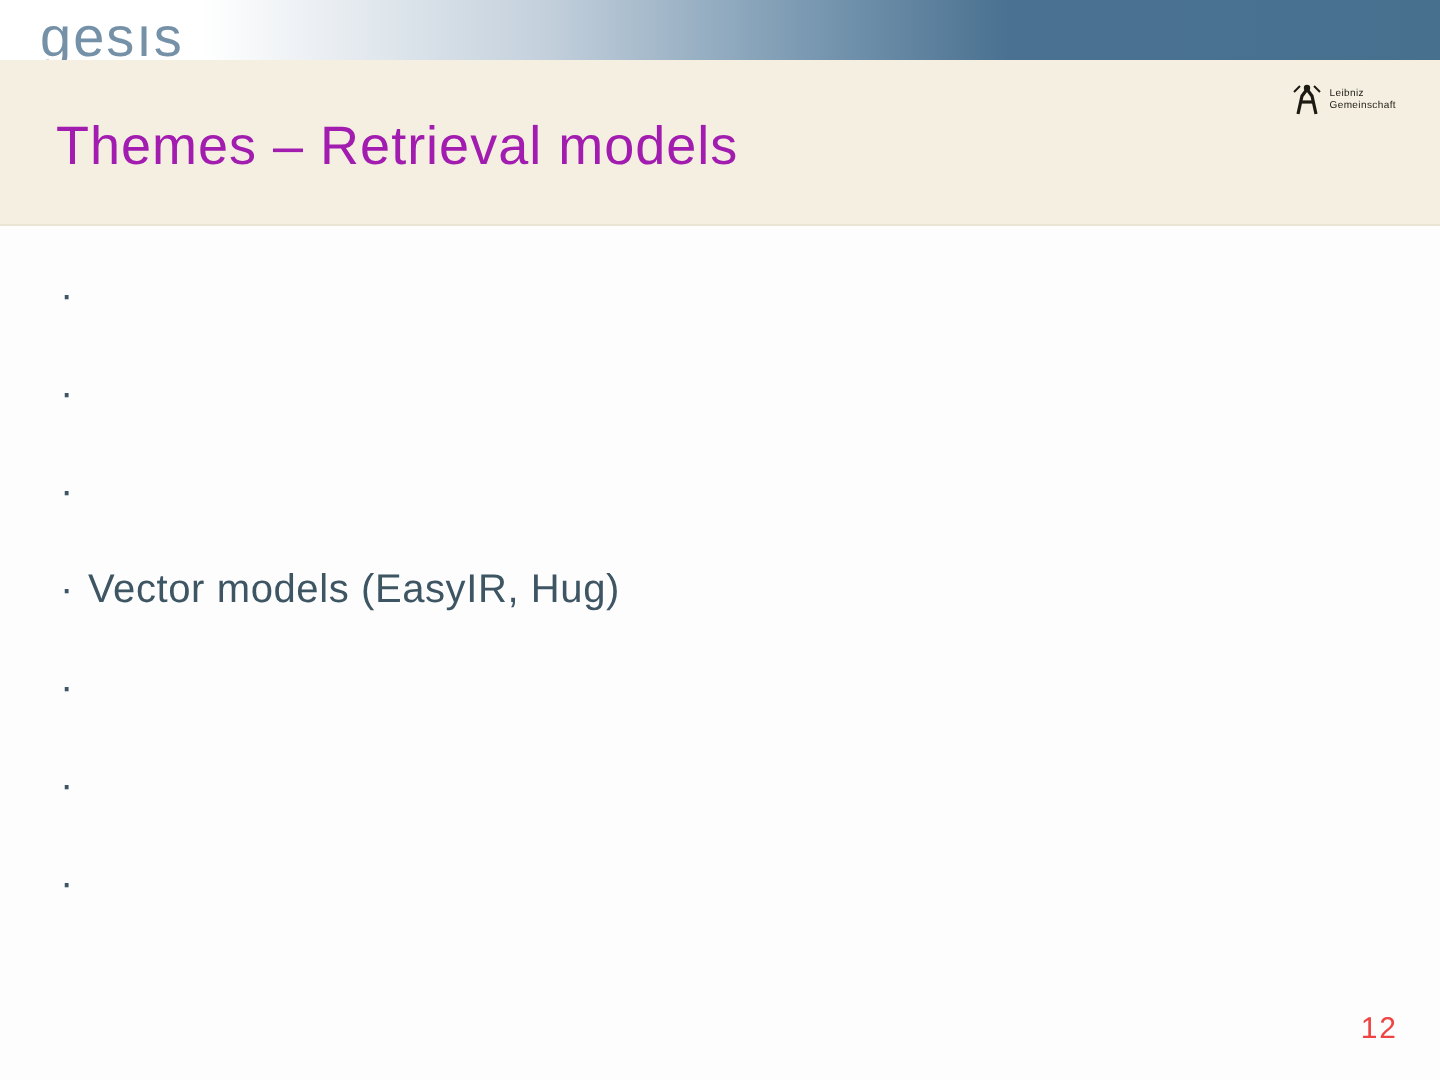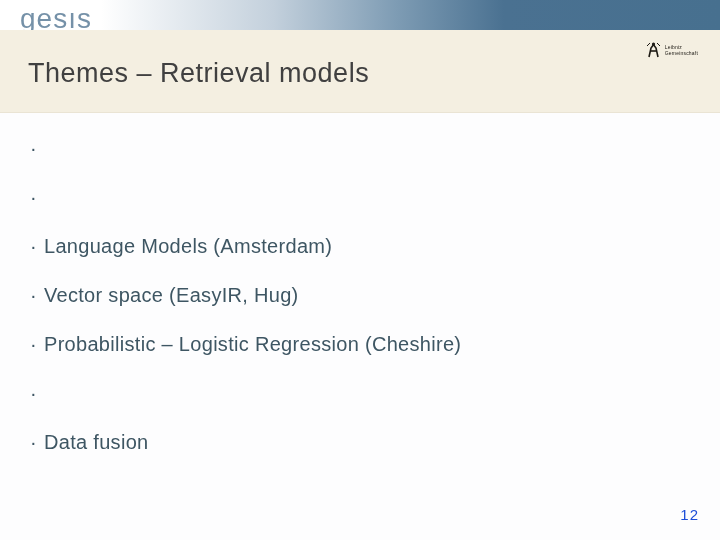--- a/index.html
+++ b/index.html
@@ -46,21 +46,21 @@
     left: 0; top: 30px;
     width: 720px; height: 83px;
     background: #f4efe1;
     border-bottom: 1px solid #eae4d4;
   }
   .slide-title {
     position: absolute;
     left: 28px; top: 58px;
     font-size: 27px;
     letter-spacing: 0.5px;
-    color: #404040;
+    color: #a21caf;
     font-weight: 400;
   }
   
   .partner-logo {
     position: absolute;
     top: 42px; right: 22px;
     display: flex;
     align-items: center;
     gap: 4px;
   }
@@ -92,21 +92,21 @@
     width: 14px;
     flex: 0 0 14px;
     color: #3e5663;
     font-size: 20px;
   }
   .page-number {
     position: absolute;
     top: 506px; right: 21px;
     font-size: 15px;
     letter-spacing: 1px;
-    color: #1d4ed8;
+    color: #ef4444;
   }
 </style>
 </head>
 <body>
 
 <div class="slide">
 
   <div class="topbar"></div>
 
   <div class="gesis-logo">
@@ -137,34 +137,31 @@
 
   <ul class="bullets">
     <li>
       <span class="bullet-marker">·</span>
     </li>
     <li>
       <span class="bullet-marker">·</span>
     </li>
     <li>
       <span class="bullet-marker">·</span>
-      <span>Language Models (Amsterdam)</span>
     </li>
     <li>
       <span class="bullet-marker">·</span>
-      <span>Vector space (EasyIR, Hug)</span>
+      <span>Vector models (EasyIR, Hug)</span>
     </li>
     <li>
       <span class="bullet-marker">·</span>
-      <span>Probabilistic – Logistic Regression (Cheshire)</span>
     </li>
     <li>
       <span class="bullet-marker">·</span>
     </li>
     <li class="last-gap">
       <span class="bullet-marker">·</span>
-      <span>Data fusion</span>
     </li>
   </ul>
 
   <div class="page-number">12</div>
 
 </div>
 
 </body></html>

